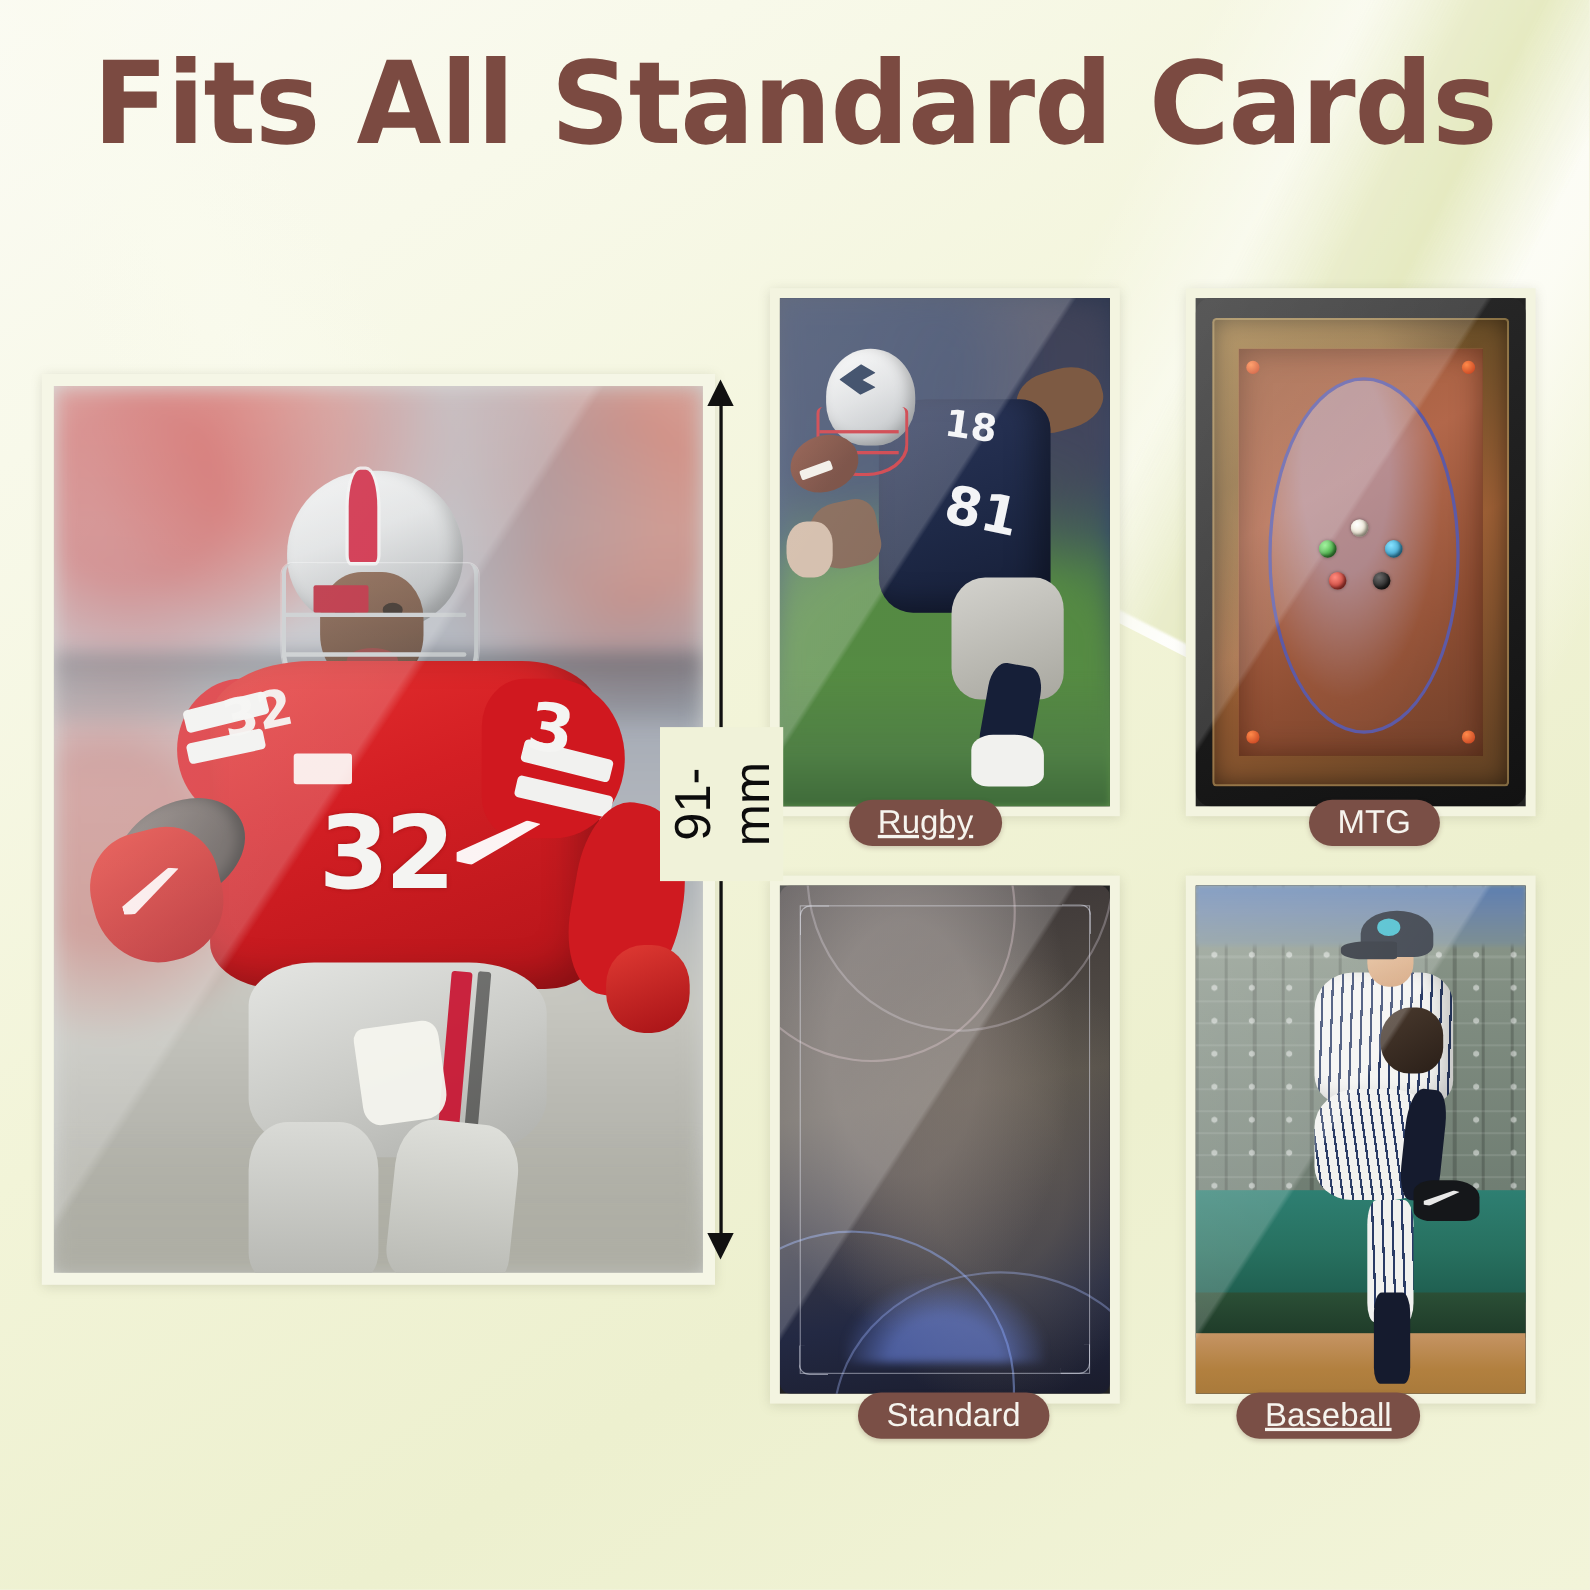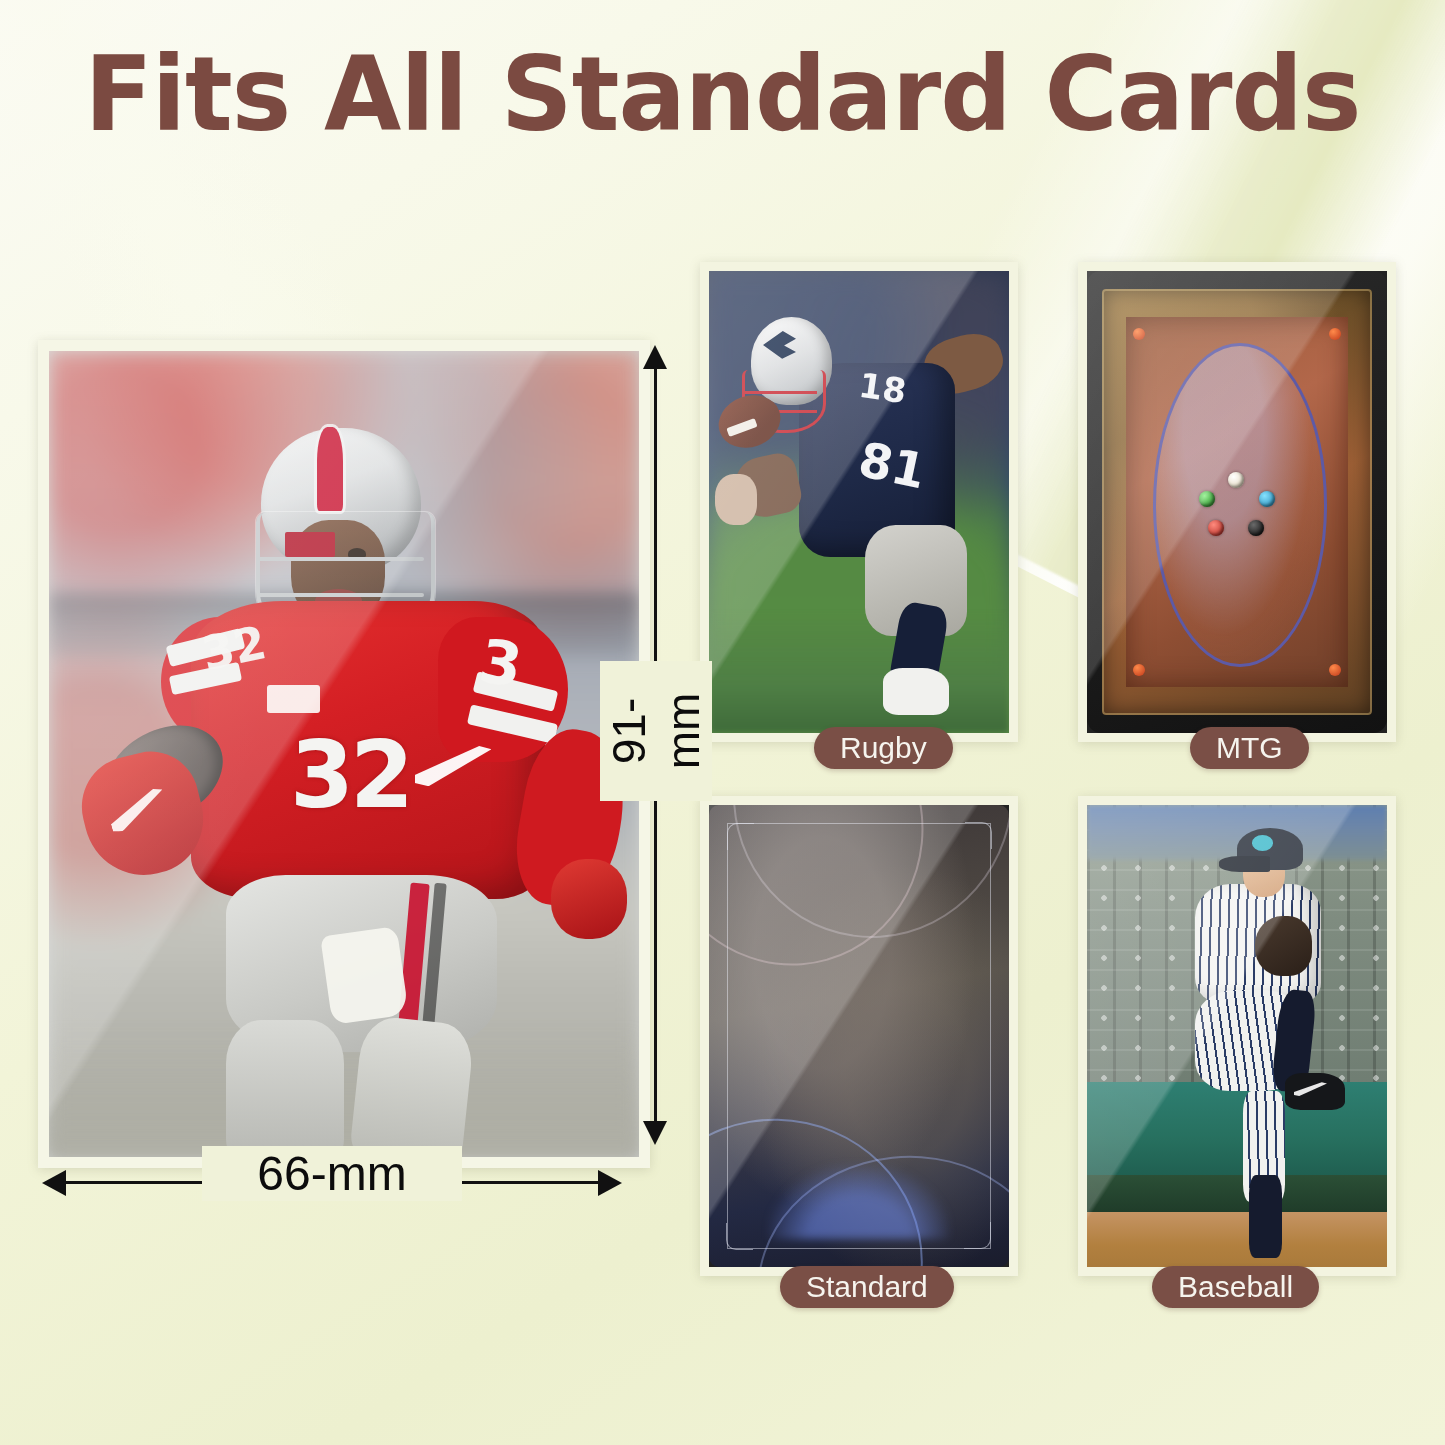--- a/index.html
+++ b/index.html
@@ -246,24 +246,24 @@
   .bb-sock2{position:absolute;left:54%;top:80%;width:11%;height:18%;background:#151b2e;border-radius:22% 22% 18% 18%;}
 
   
   .label{
     position:absolute;height:42px;line-height:42px;border-radius:22px;
     background:#7a4f46;color:#f6f4ee;text-align:center;
     font-family:"Liberation Sans",sans-serif;font-size:30px;
     padding:0 26px;white-space:nowrap;
     box-shadow:0 2px 5px rgba(90,60,50,.25);
   }
-  #lbl-rugby{left:814px;top:727px;}
+  #lbl-rugby{left:772px;top:727px;text-decoration:underline;}
   #lbl-mtg{left:1190px;top:727px;}
   #lbl-lorcana{left:780px;top:1266px;}
-  #lbl-baseball{left:1152px;top:1266px;}
+  #lbl-baseball{left:1124px;top:1266px;text-decoration:underline;}
 
   
   #dim-v{position:absolute;left:641px;top:345px;width:28px;height:800px;}
   #dim-v .line{position:absolute;left:13px;top:18px;width:3px;height:764px;background:#111;}
   #dim-v .ah-top{position:absolute;left:2px;top:0;width:0;height:0;
      border-left:12px solid transparent;border-right:12px solid transparent;border-bottom:24px solid #111;}
   #dim-v .ah-bot{position:absolute;left:2px;bottom:0;width:0;height:0;
      border-left:12px solid transparent;border-right:12px solid transparent;border-top:24px solid #111;}
   #dim-v .txt{position:absolute;left:-55px;top:330px;width:140px;text-align:center;
      color:#0c0c0c;font-size:46px;font-family:"Liberation Sans",sans-serif;
@@ -427,20 +427,14 @@
   </div>
   <div id="lbl-baseball" class="label">Baseball</div>
 
   <div id="dim-v">
     <div class="ah-top"></div>
     <div class="line"></div>
     <div class="ah-bot"></div>
     <div class="txt">91-mm</div>
   </div>
 
-  <div id="dim-h">
-    <div class="ah-left"></div>
-    <div class="line"></div>
-    <div class="ah-right"></div>
-    <div class="txt">66-mm</div>
-  </div>
 
 </div>
 
 </body></html>

